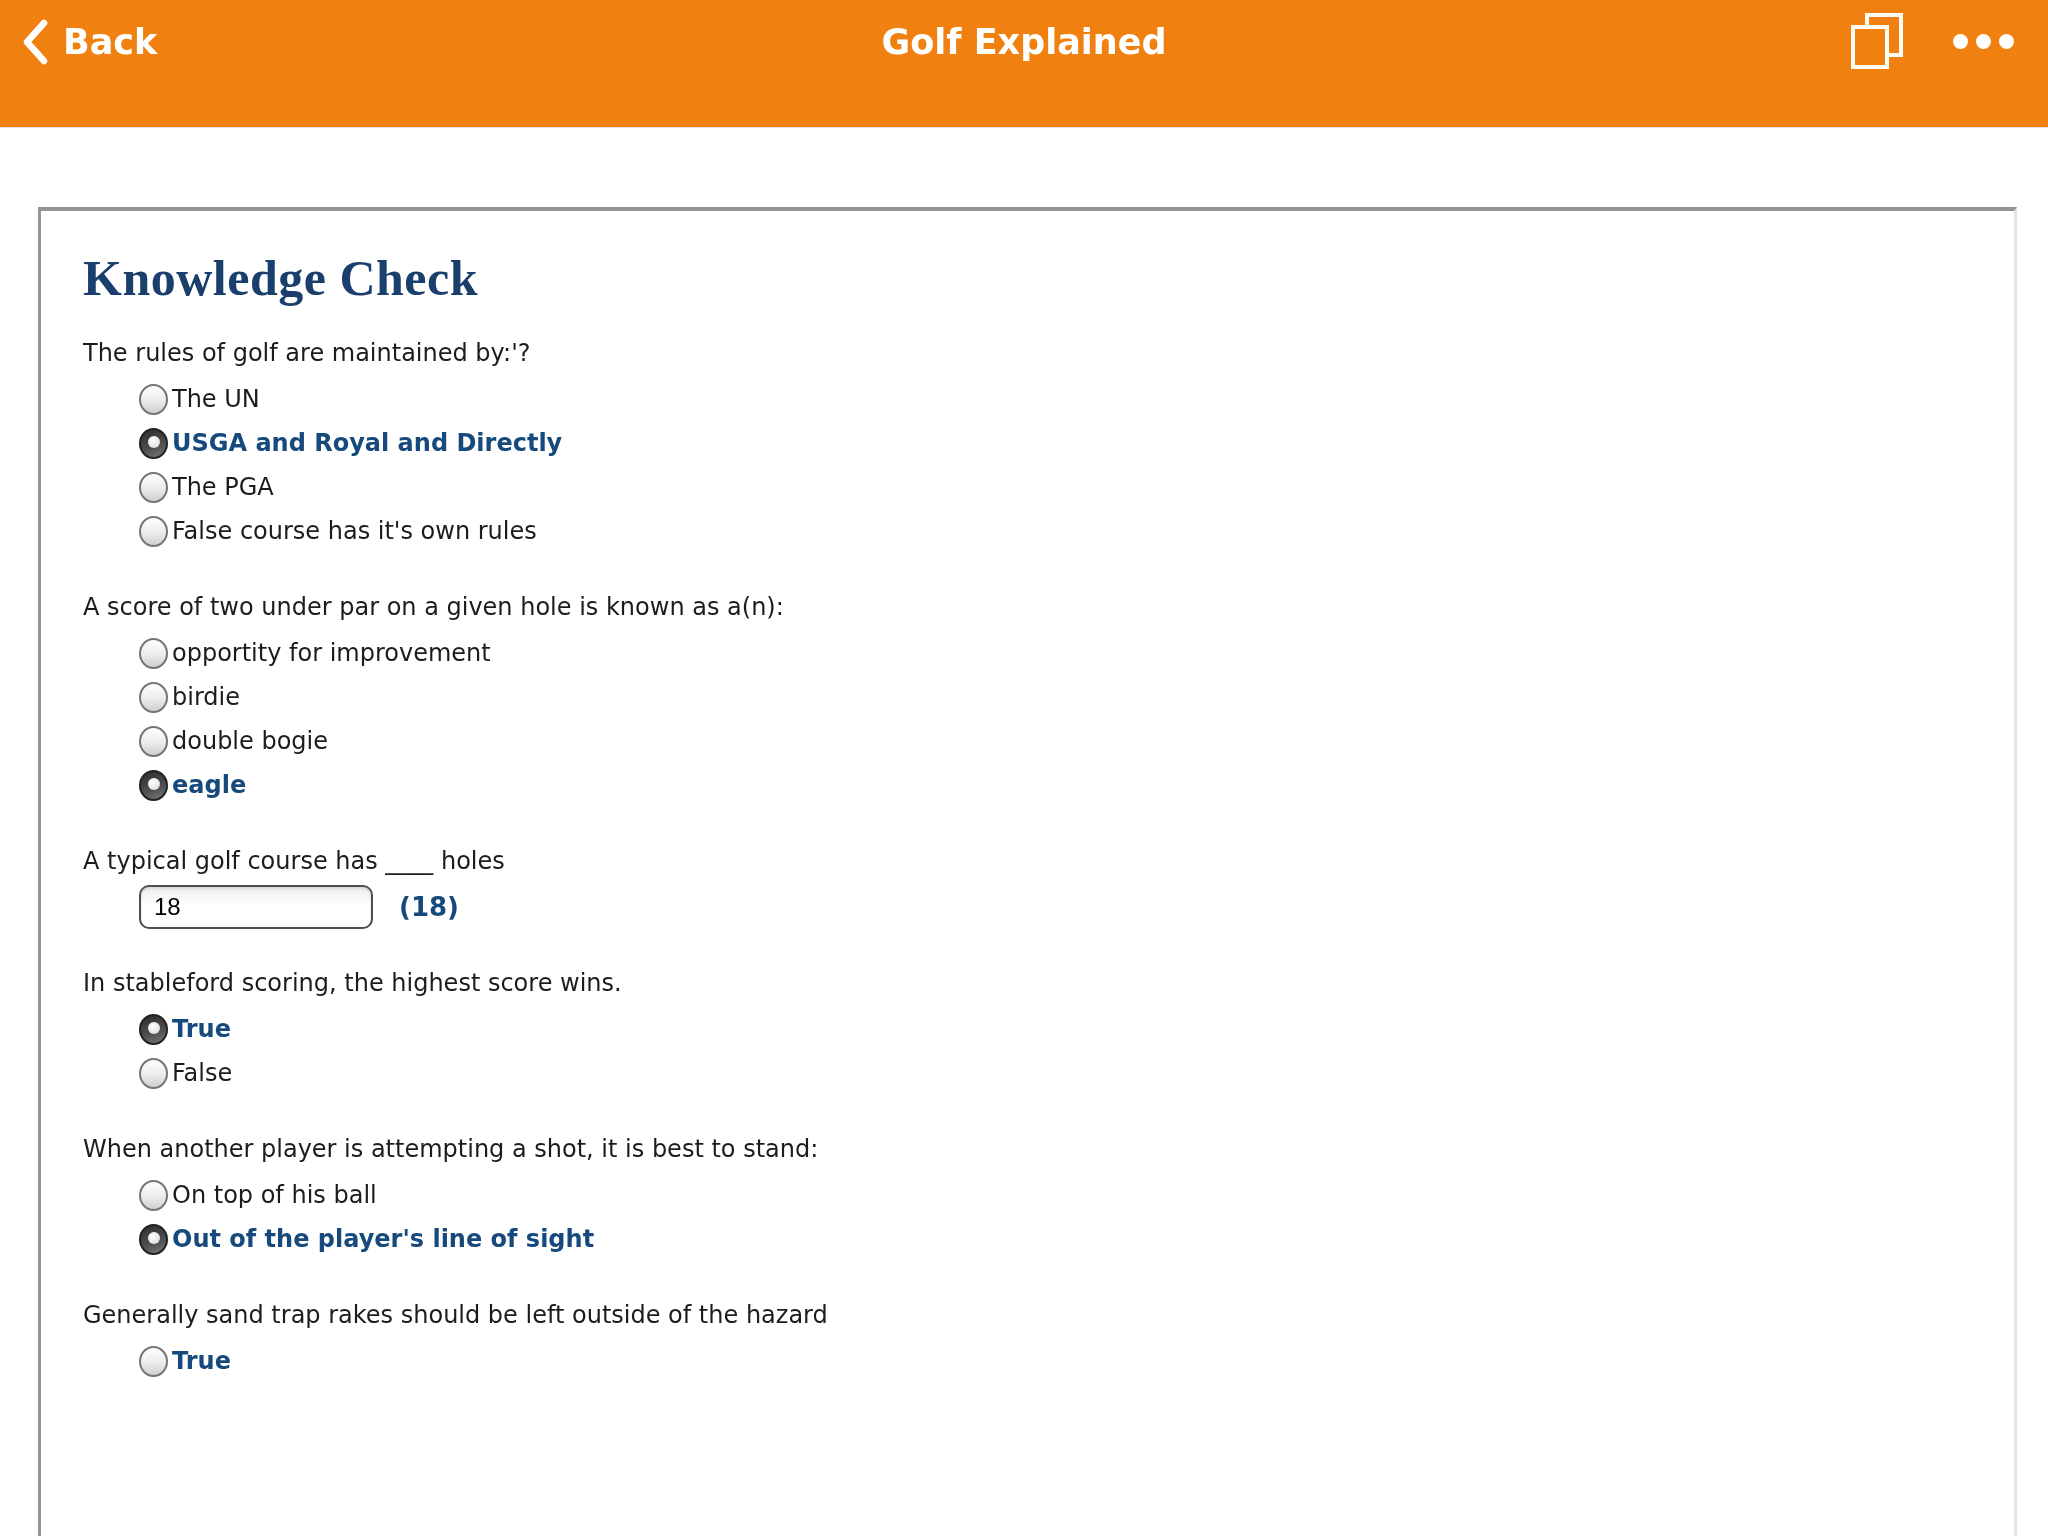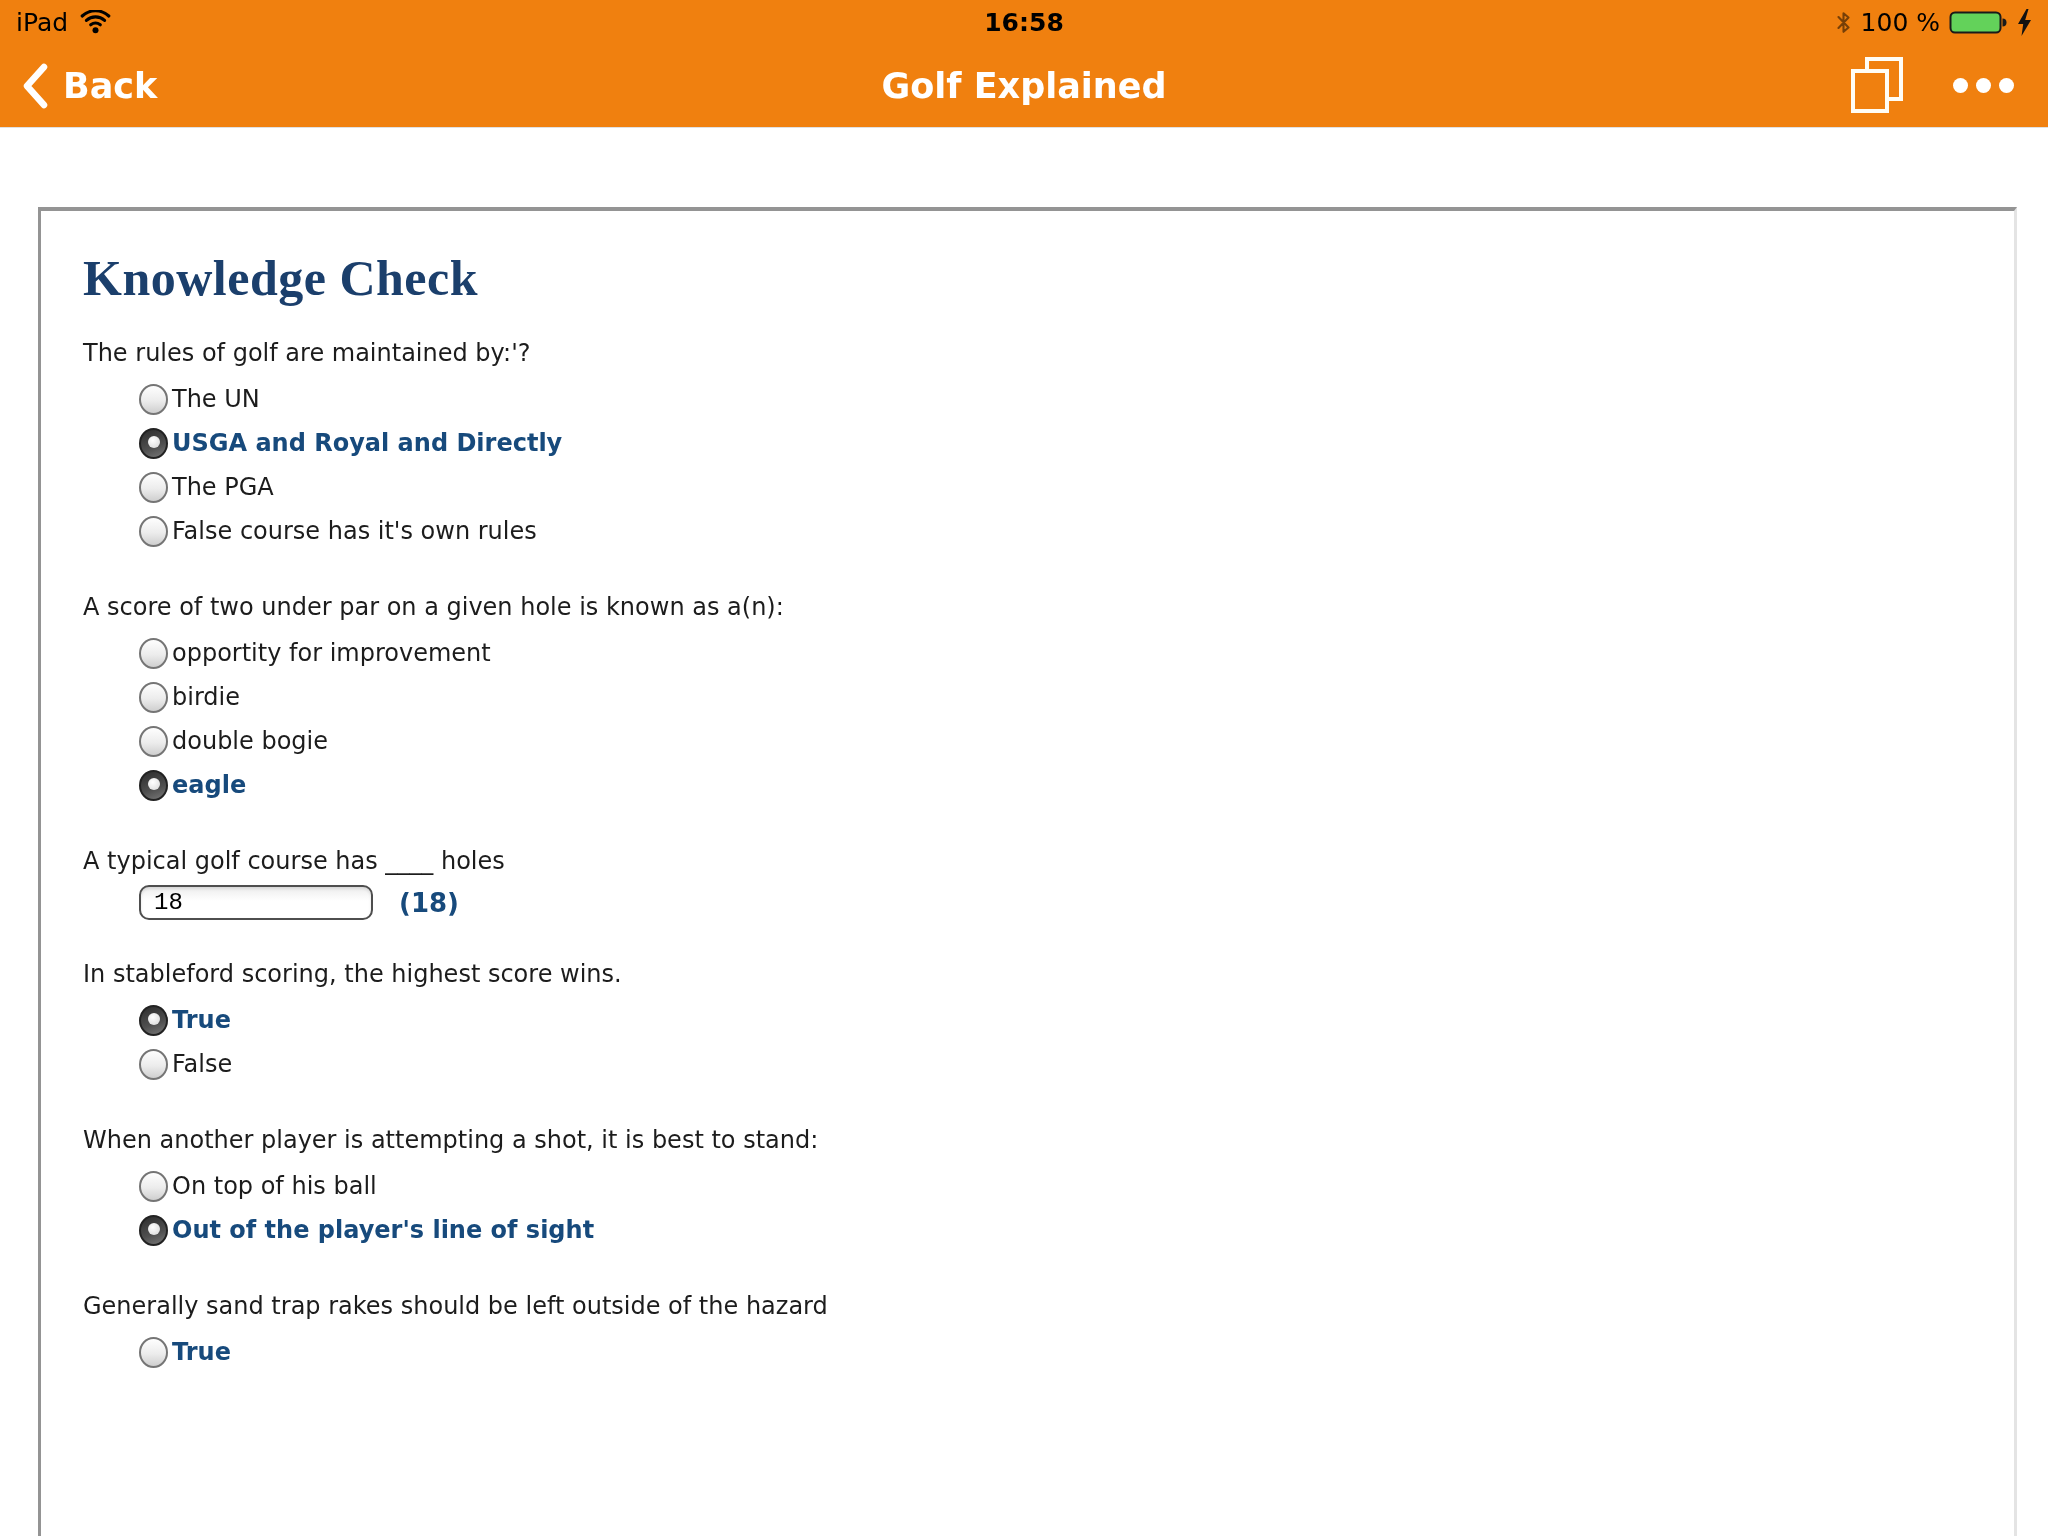--- a/index.html
+++ b/index.html
@@ -44,55 +44,30 @@
          border:2px solid #757575;background:linear-gradient(180deg,#fefefe 0%,#ececec 55%,#cfcfcf 100%);}
   .radio.selected{border-color:#222;
          background:linear-gradient(160deg,#2d2d2d 0%,#4f4f4f 60%,#787878 100%);}
   .radio.selected::after{content:"";position:absolute;left:50%;top:46%;transform:translate(-50%,-50%);
          width:12px;height:12px;border-radius:50%;
          background:radial-gradient(circle at 40% 35%,#ffffff 0%,#e3e3e3 70%,#cccccc 100%);}
   .opt-label{font-size:24px;margin-left:4px;}
   .opt-label.highlight{font-weight:bold;color:var(--navy-answer);}
 
   .input-row{display:flex;align-items:center;gap:26px;padding-left:56px;margin-top:6px;margin-bottom:8px;}
-  .fill-in{width:234px;height:35px;box-sizing:border-box;border:2px solid #4e4e4e;border-radius:10px;
-           font-family:Liberation Mono, monospace;font-size:24px;color:#000;padding:0 13px;
+  .fill-in{width:234px;height:44px;box-sizing:border-box;border:2px solid #4e4e4e;border-radius:10px;
+           font-family:Liberation Sans, sans-serif;font-size:24px;color:#000;padding:0 13px;
            background:linear-gradient(#ededed,#ffffff 45%);outline:none;
            box-shadow:inset 0 2px 3px rgba(0,0,0,.10);}
   .answer-hint{font-size:26px;font-weight:bold;color:var(--navy-answer);}
 </style>
 </head>
 <body>
 
 <header class="app-header">
-  <div class="status-bar">
-    <div class="status-left">
-      <span class="carrier">iPad</span>
-      <svg width="31" height="24" viewBox="0 0 31 24">
-        <circle cx="15.5" cy="20.2" r="3" fill="#000"></circle>
-        <path d="M10.7 14.8 A8 8 0 0 1 20.3 14.8" stroke="#000" stroke-width="3.1" fill="none" stroke-linecap="round"></path>
-        <path d="M6.4 10.4 A13.5 13.5 0 0 1 24.6 10.4" stroke="#000" stroke-width="3.1" fill="none" stroke-linecap="round"></path>
-        <path d="M2.2 6.0 A19.5 19.5 0 0 1 28.8 6.0" stroke="#000" stroke-width="3.1" fill="none" stroke-linecap="round"></path>
-      </svg>
-    </div>
-    <div class="status-time">16:58</div>
-    <div class="status-right">
-      <svg class="bt-icon" width="17" height="25" viewBox="0 0 17 25">
-        <path d="M3.5 7 L13.5 17.5 L8.5 21.8 L8.5 3.2 L13.5 7.5 L3.5 18" stroke="#000" stroke-width="2.1" fill="none" stroke-linejoin="round" stroke-linecap="round"></path>
-      </svg>
-      <span class="battery-percent">100 %</span>
-      <svg width="59" height="27" viewBox="0 0 59 27">
-        <rect x="1.5" y="3.5" width="50" height="20" rx="4.5" fill="#63D25A" stroke="#1a1a1a" stroke-width="2"></rect>
-        <path d="M53.5 9.5 q4 0 4 4 q0 4 -4 4 Z" fill="#1a1a1a"></path>
-      </svg>
-      <svg width="15" height="27" viewBox="0 0 15 27">
-        <path d="M9.5 0 L1 15 L6.2 15 L4.5 27 L14 11 L8.2 11 L11.5 0 Z" fill="#111"></path>
-      </svg>
-    </div>
-  </div>
   <div class="nav-bar">
     <div class="back-button">
       <svg width="27" height="46" viewBox="0 0 27 46">
         <polyline points="22,4 5,23 22,42" stroke="#fff" stroke-width="6.5" fill="none" stroke-linecap="round" stroke-linejoin="round"></polyline>
       </svg>
       <span class="back-label">Back</span>
     </div>
     <div class="nav-title">Golf Explained</div>
     <div class="nav-right">
       <svg width="56" height="60" viewBox="0 0 56 60">

